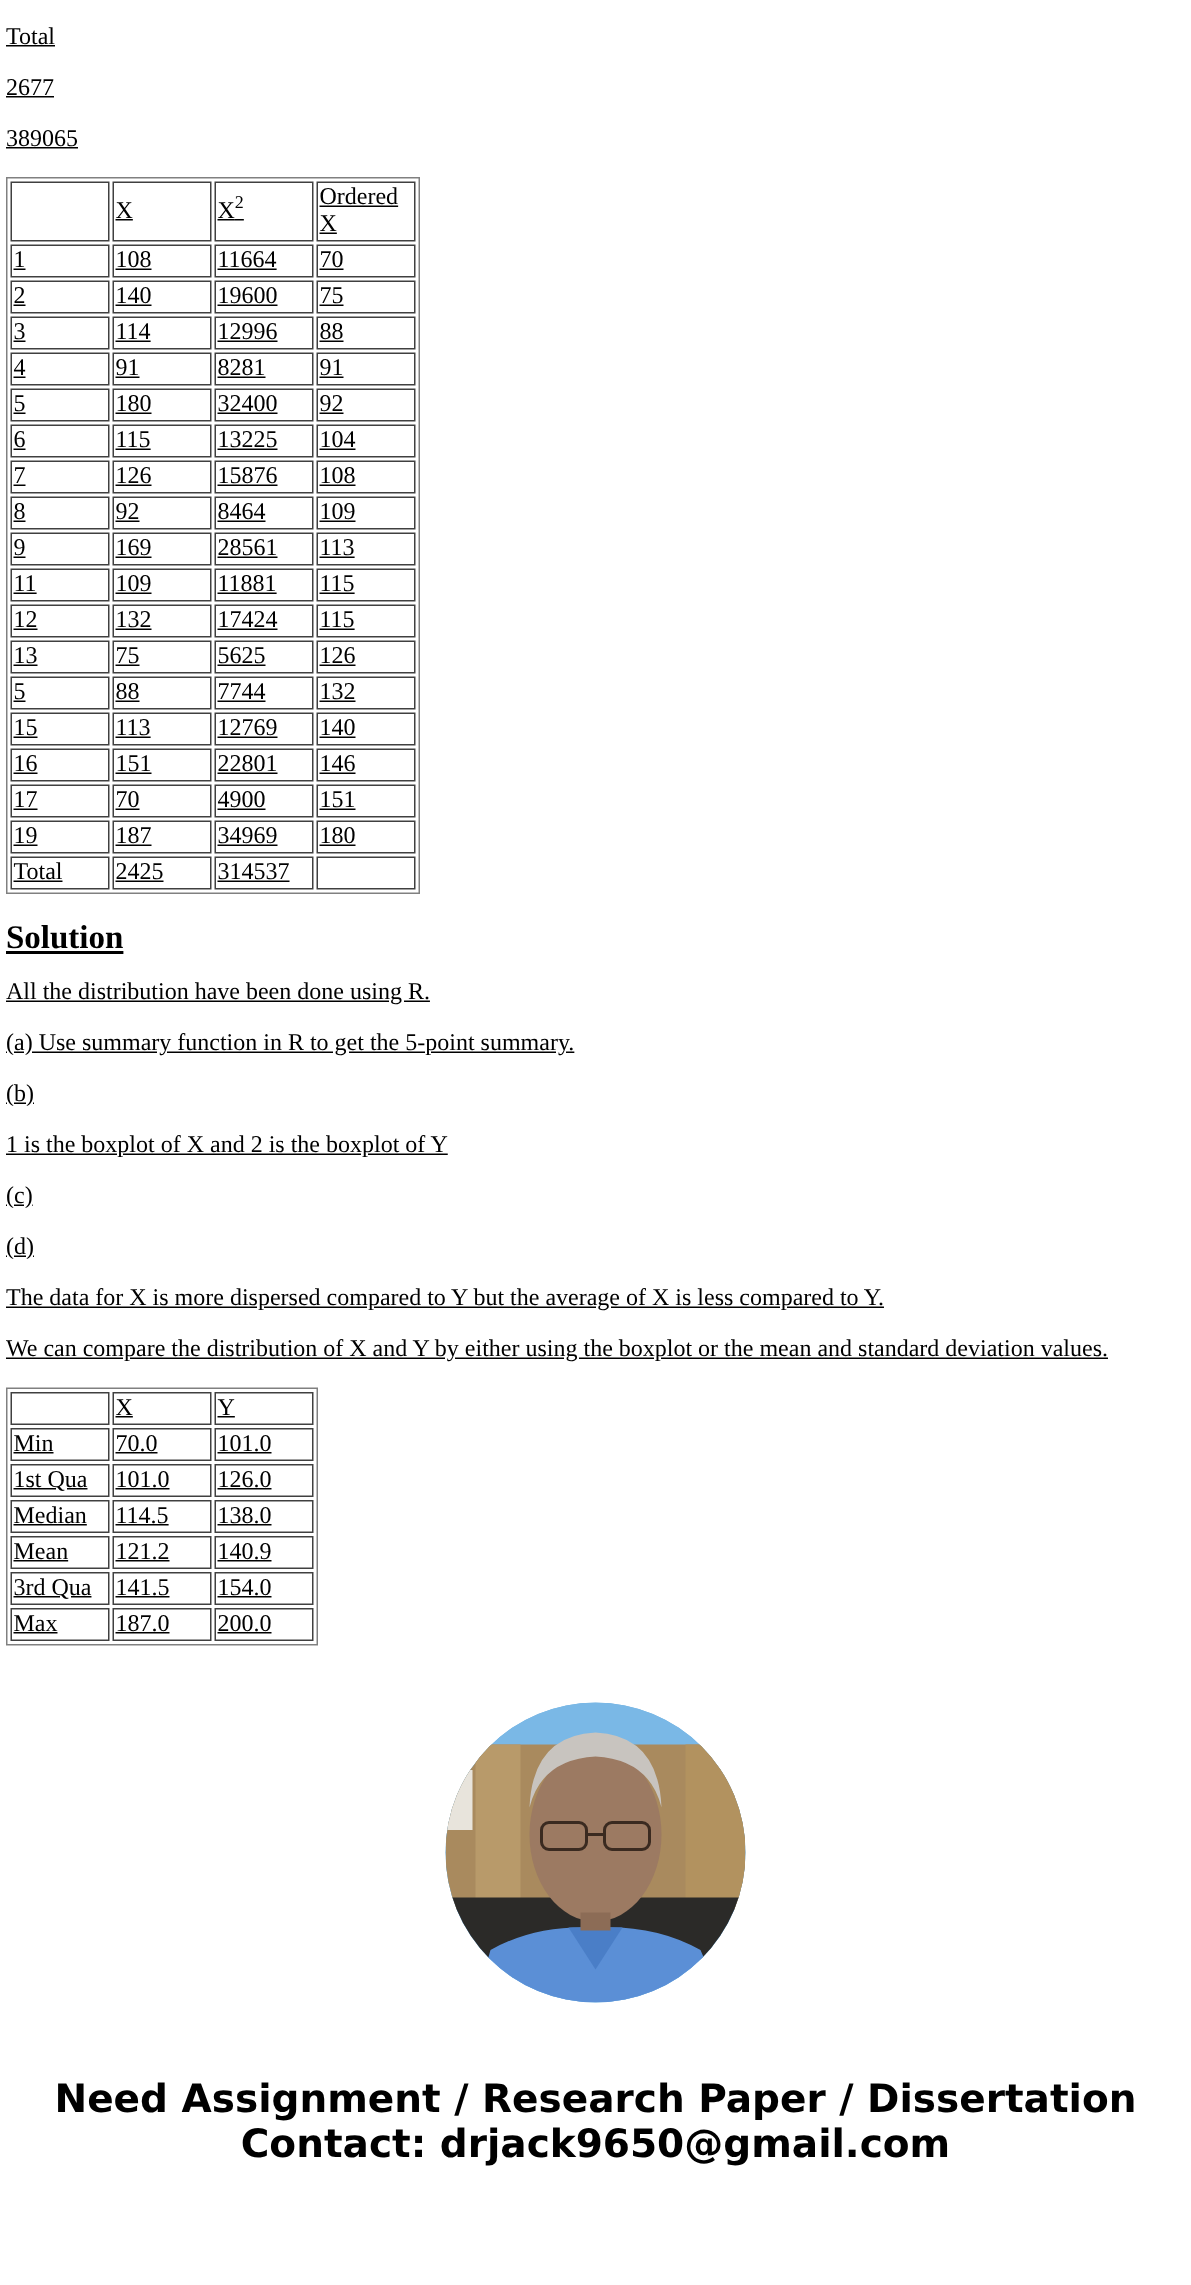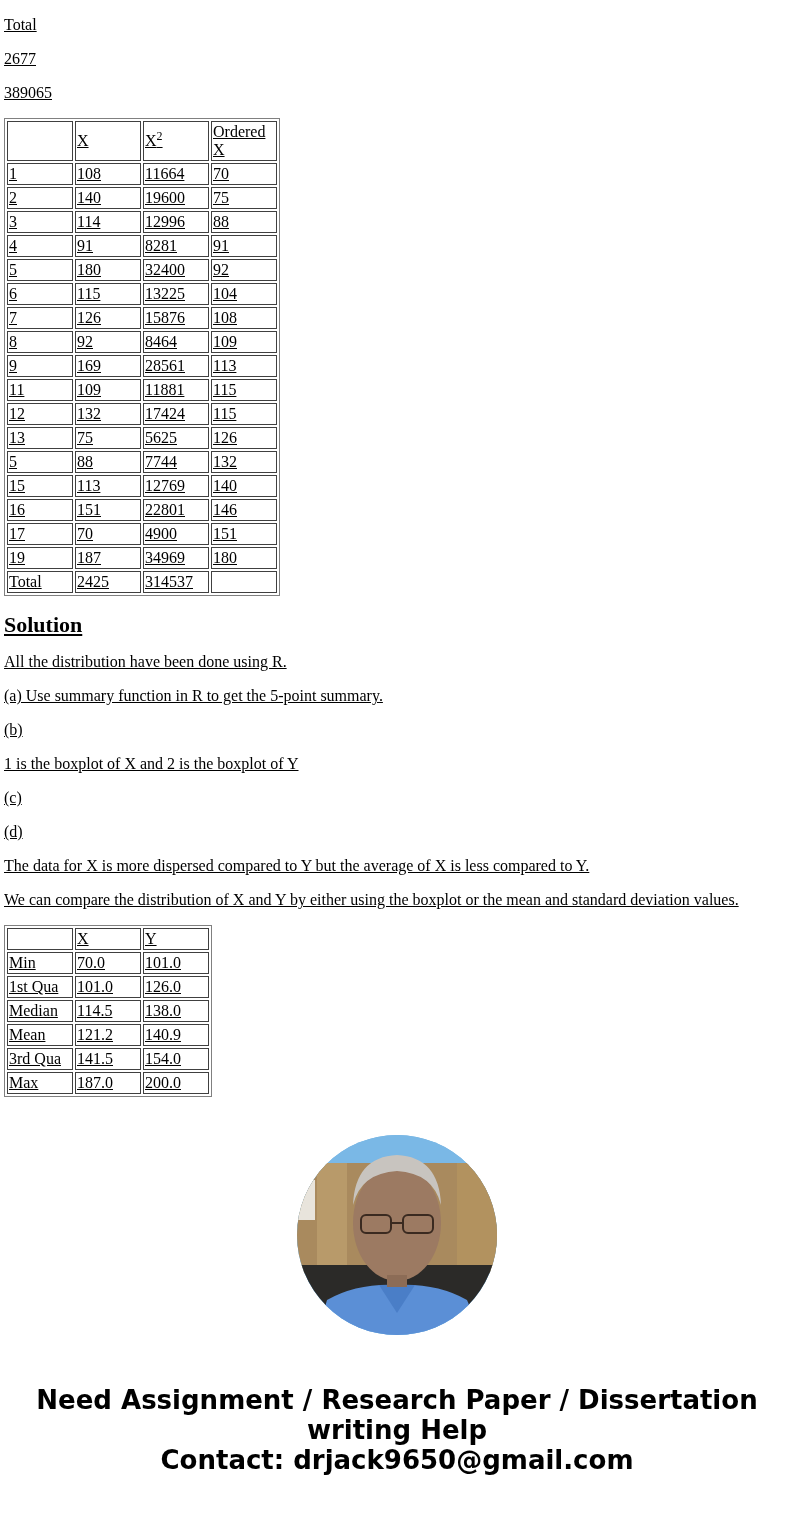--- a/index.html
+++ b/index.html
@@ -254,15 +254,14 @@
       <rect x="64" y="80" width="30" height="18" rx="5" fill="none" stroke="#3a2a20" stroke-width="2"></rect>
       <rect x="106" y="80" width="30" height="18" rx="5" fill="none" stroke="#3a2a20" stroke-width="2"></rect>
       <line x1="94" y1="88" x2="106" y2="88" stroke="#3a2a20" stroke-width="2"></line>
       <rect x="90" y="140" width="20" height="12" fill="#8c6c56"></rect>
     </svg>
   </div>
 </div>
 
 <div class="footer">
   <div>Need Assignment / Research Paper / Dissertation</div>
-  <div>writing Help</div>
   <div>Contact: drjack9650@gmail.com</div>
 </div>
 
 </body></html>

